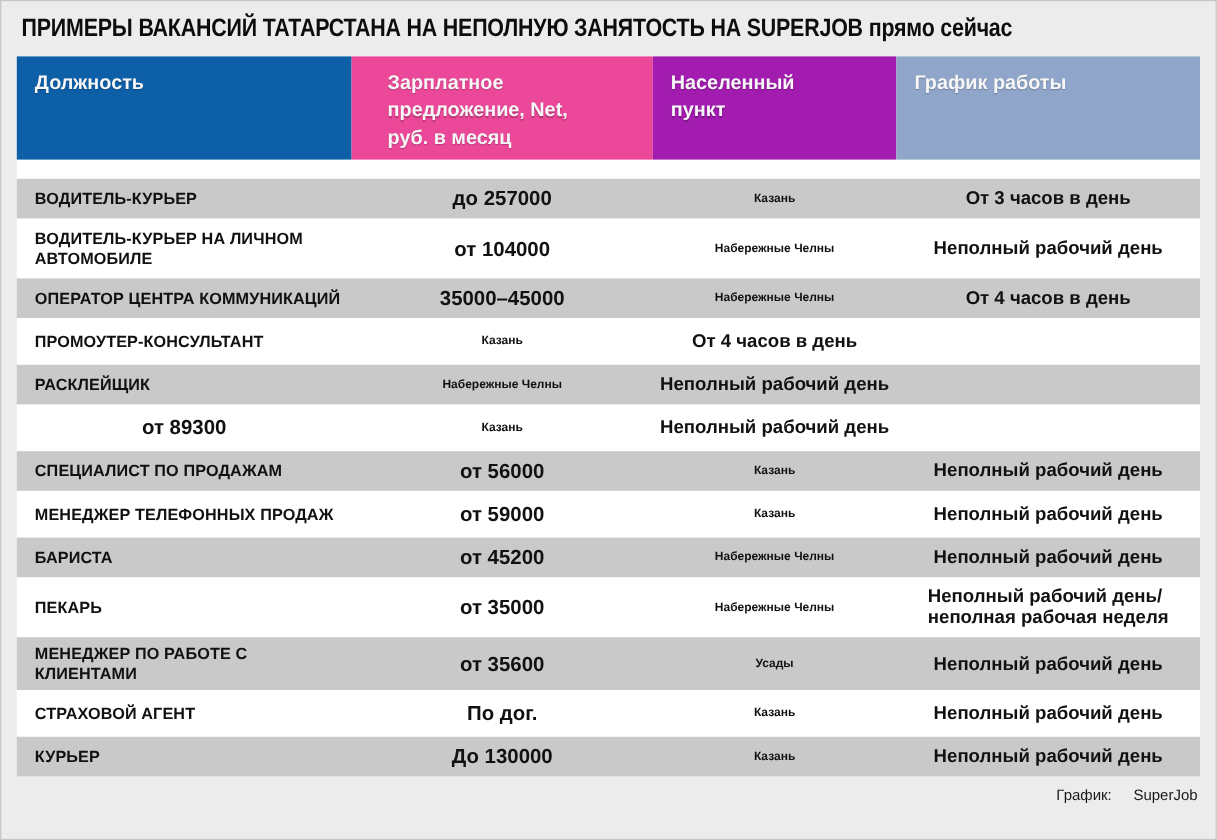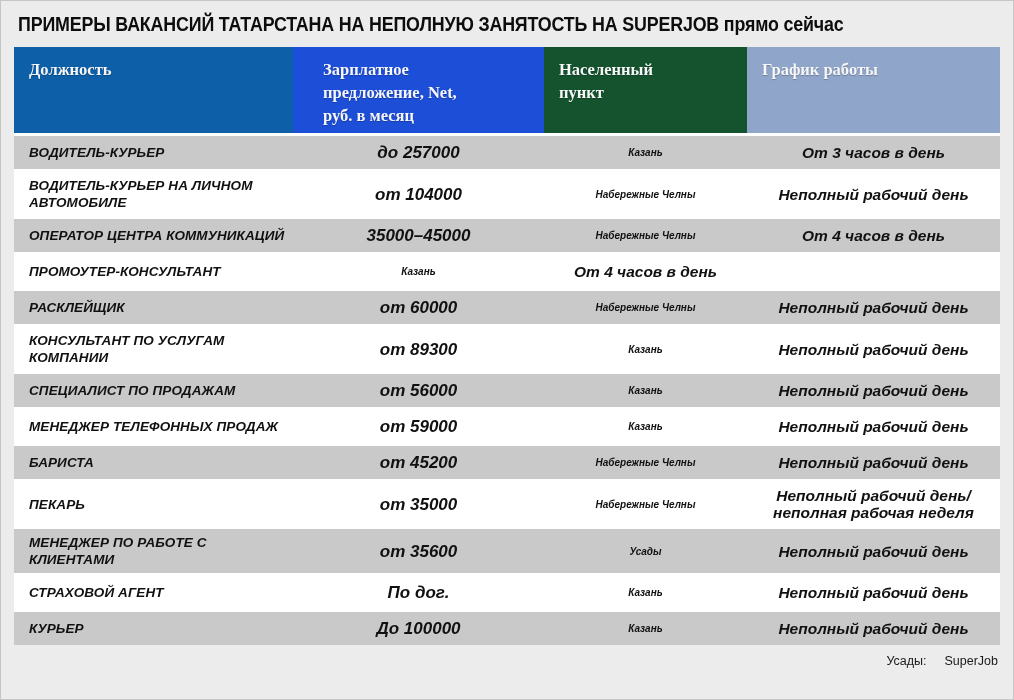--- a/index.html
+++ b/index.html
@@ -36,41 +36,39 @@
     height: 86px;
   }
   .th {
     color: #f7f7f7;
     font-weight: bold;
     font-size: 16.5px;
     line-height: 1.4;
     padding: 11px 10px 0 15px;
     white-space: pre-line;
     text-shadow: 0 1px 1px rgba(0,0,0,0.25);
-    font-family: Liberation Serif, serif;
   }
   .tbody {
     display: flex;
     flex-direction: column;
     gap: 3px;
-    padding-top: 3px;
-    font-style: italic;
+    padding-top: 16px;
   }
   .tr {
     display: grid;
     grid-template-columns: 279fr 251fr 203fr 253fr;
     min-height: 33px;
   }
   .tr.gray  { background: #c9c9c9; }
   .tr.white { background: #ffffff; }
   .td {
     display: flex;
     align-items: center;
     justify-content: center;
-    text-align: center;
+    text-align: left;
     font-weight: bold;
     padding: 5px 4px;
     white-space: pre-line;
     line-height: 17px;
   }
   .td.pos {
     justify-content: flex-start;
     text-align: left;
     padding-left: 15px;
     font-size: 13.5px;
@@ -94,24 +92,24 @@
 </head>
 <body>
 
 <div class="page">
 
   <h1 class="title-row"><span>ПРИМЕРЫ ВАКАНСИЙ ТАТАРСТАНА НА НЕПОЛНУЮ ЗАНЯТОСТЬ НА SUPERJOB</span><span class="title-suffix">&nbsp;</span><span class="title-suffix">прямо сейчас</span></h1>
 
   <div class="table">
     <div class="thead">
       <div class="th" style="background: rgb(13, 95, 168);">Должность</div>
-      <div class="th" style="background: #1d4ed8; padding-left: 30px;">Зарплатное
+      <div class="th" style="background: #ec4899; padding-left: 30px;">Зарплатное
 предложение, Net,
 руб. в месяц</div>
-      <div class="th" style="background: #14532d;">Населенный
+      <div class="th" style="background: #a21caf;">Населенный
 пункт</div>
       <div class="th" style="background: rgb(143, 165, 201);">График работы</div>
     </div>
     <div class="tbody" id="rows">
         <div class="tr gray">
     <div class="td pos">ВОДИТЕЛЬ-КУРЬЕР</div>
     <div class="td sal">до 257000</div>
     <div class="td city">Казань</div>
     <div class="td sched">От 3 часов в день</div>
   </div>
@@ -128,27 +126,24 @@
     <div class="td city">Набережные Челны</div>
     <div class="td sched">От 4 часов в день</div>
   </div>
         <div class="tr white">
     <div class="td pos">ПРОМОУТЕР-КОНСУЛЬТАНТ</div>
     <div class="td city">Казань</div>
     <div class="td sched">От 4 часов в день</div>
   </div>
         <div class="tr gray">
     <div class="td pos">РАСКЛЕЙЩИК</div>
-    <div class="td sal">от 60000</div>
     <div class="td city">Набережные Челны</div>
     <div class="td sched">Неполный рабочий день</div>
   </div>
         <div class="tr white">
-    <div class="td pos">КОНСУЛЬТАНТ ПО УСЛУГАМ
-КОМПАНИИ</div>
     <div class="td sal">от 89300</div>
     <div class="td city">Казань</div>
     <div class="td sched">Неполный рабочий день</div>
   </div>
         <div class="tr gray">
     <div class="td pos">СПЕЦИАЛИСТ ПО ПРОДАЖАМ</div>
     <div class="td sal">от 56000</div>
     <div class="td city">Казань</div>
     <div class="td sched">Неполный рабочий день</div>
   </div>
@@ -179,22 +174,22 @@
     <div class="td sched">Неполный рабочий день</div>
   </div>
         <div class="tr white">
     <div class="td pos">СТРАХОВОЙ АГЕНТ</div>
     <div class="td sal">По дог.</div>
     <div class="td city">Казань</div>
     <div class="td sched">Неполный рабочий день</div>
   </div>
         <div class="tr gray">
     <div class="td pos">КУРЬЕР</div>
-    <div class="td sal">До 100000</div>
+    <div class="td sal">До 130000</div>
     <div class="td city">Казань</div>
     <div class="td sched">Неполный рабочий день</div>
   </div>
       </div>
   </div>
 
-  <div class="footer"><span class="src-label">Усады:</span><span class="src-value">SuperJob</span></div>
+  <div class="footer"><span class="src-label">График:</span><span class="src-value">SuperJob</span></div>
 
 </div>
 
 </body></html>

